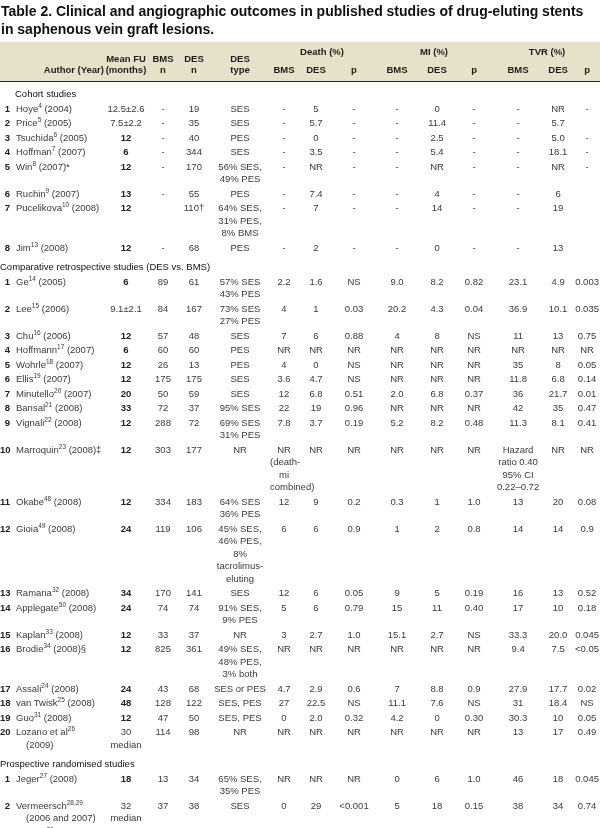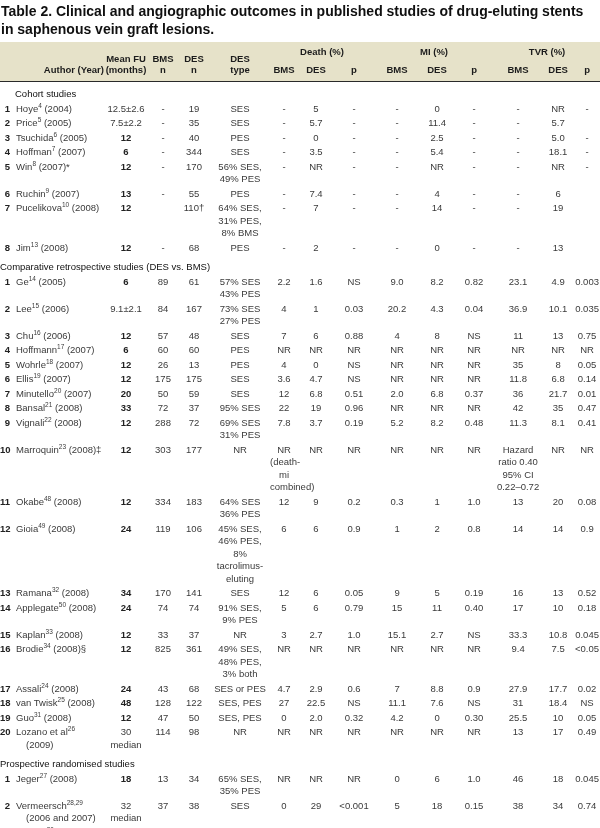--- a/index.html
+++ b/index.html
@@ -489,21 +489,21 @@
           <td class="val c1">33</td>
           <td class="val c2">37</td>
           <td class="val c3">NR</td>
           <td class="val c4">3</td>
           <td class="val c5">2.7</td>
           <td class="val c6">1.0</td>
           <td class="val c7">15.1</td>
           <td class="val c8">2.7</td>
           <td class="val c9">NS</td>
           <td class="val c10">33.3</td>
-          <td class="val c11">10.8</td>
+          <td class="val c11">20.0</td>
           <td class="val c12">0.045</td>
         </tr>
         <tr>
           <td class="num">16</td>
           <td class="author"><span>Brodie</span><sup>34</sup><span> (2008)§</span></td>
           <td class="val c0 b">12</td>
           <td class="val c1">825</td>
           <td class="val c2">361</td>
           <td class="val c3">49% SES,
 48% PES,
@@ -558,21 +558,21 @@
           <td class="val c0 b">12</td>
           <td class="val c1">47</td>
           <td class="val c2">50</td>
           <td class="val c3">SES, PES</td>
           <td class="val c4">0</td>
           <td class="val c5">2.0</td>
           <td class="val c6">0.32</td>
           <td class="val c7">4.2</td>
           <td class="val c8">0</td>
           <td class="val c9">0.30</td>
-          <td class="val c10">25.5</td>
+          <td class="val c10">30.3</td>
           <td class="val c11">10</td>
           <td class="val c12">0.05</td>
         </tr>
         <tr>
           <td class="num">20</td>
           <td class="author"><span>Lozano et al</span><sup>26</sup><span></span><div class="line2">(2009)</div></td>
           <td class="val c0">30 median</td>
           <td class="val c1">114</td>
           <td class="val c2">98</td>
           <td class="val c3">NR</td>

